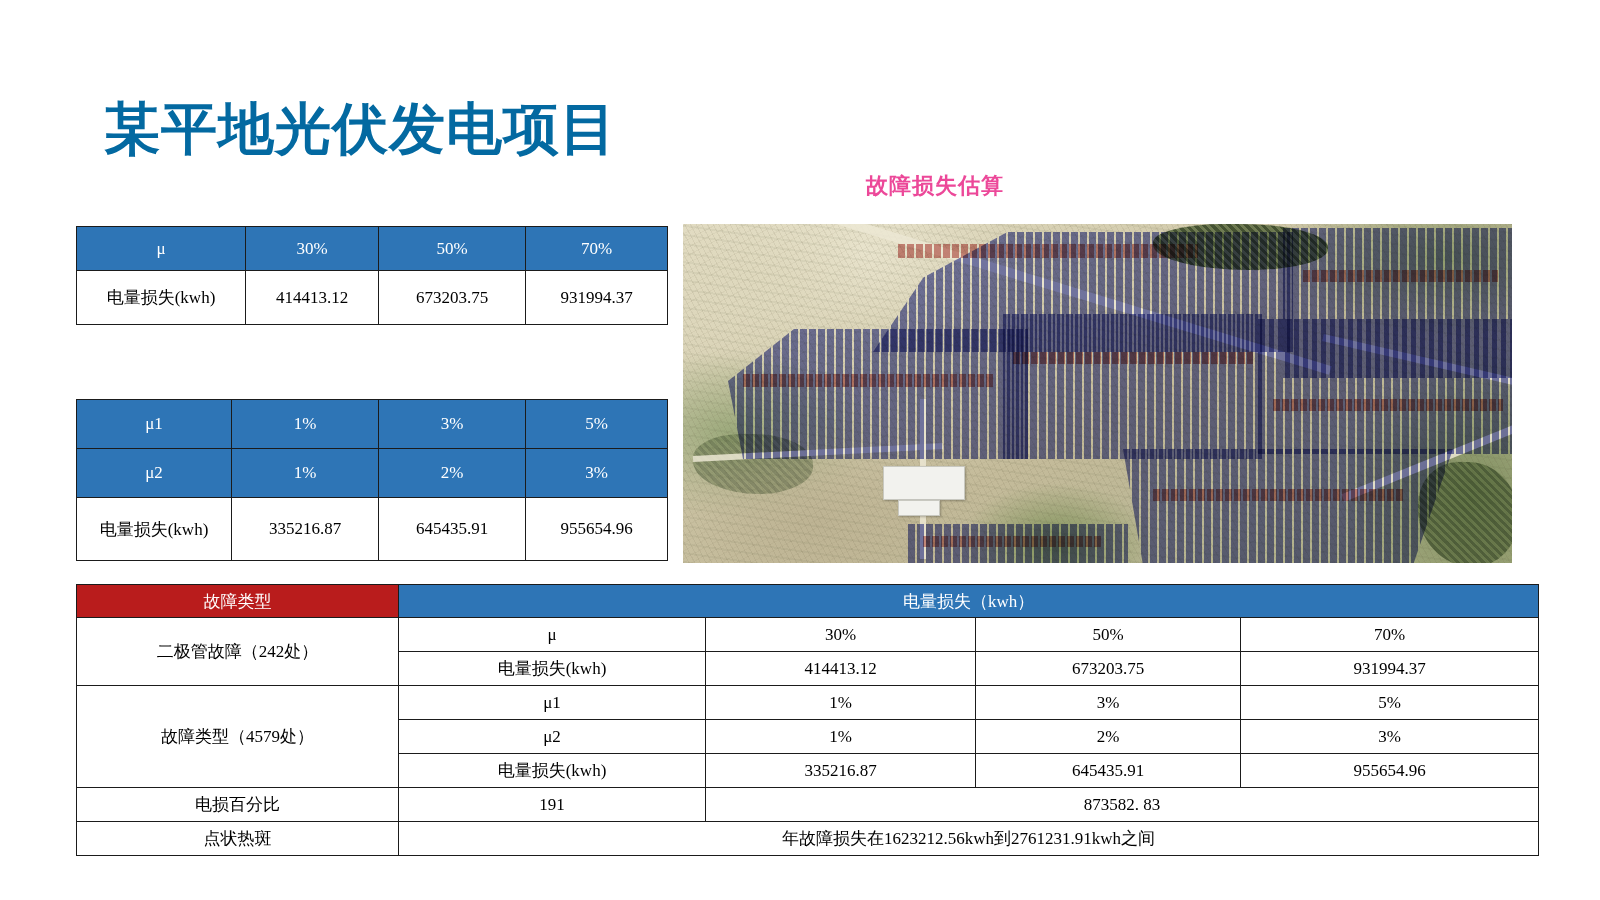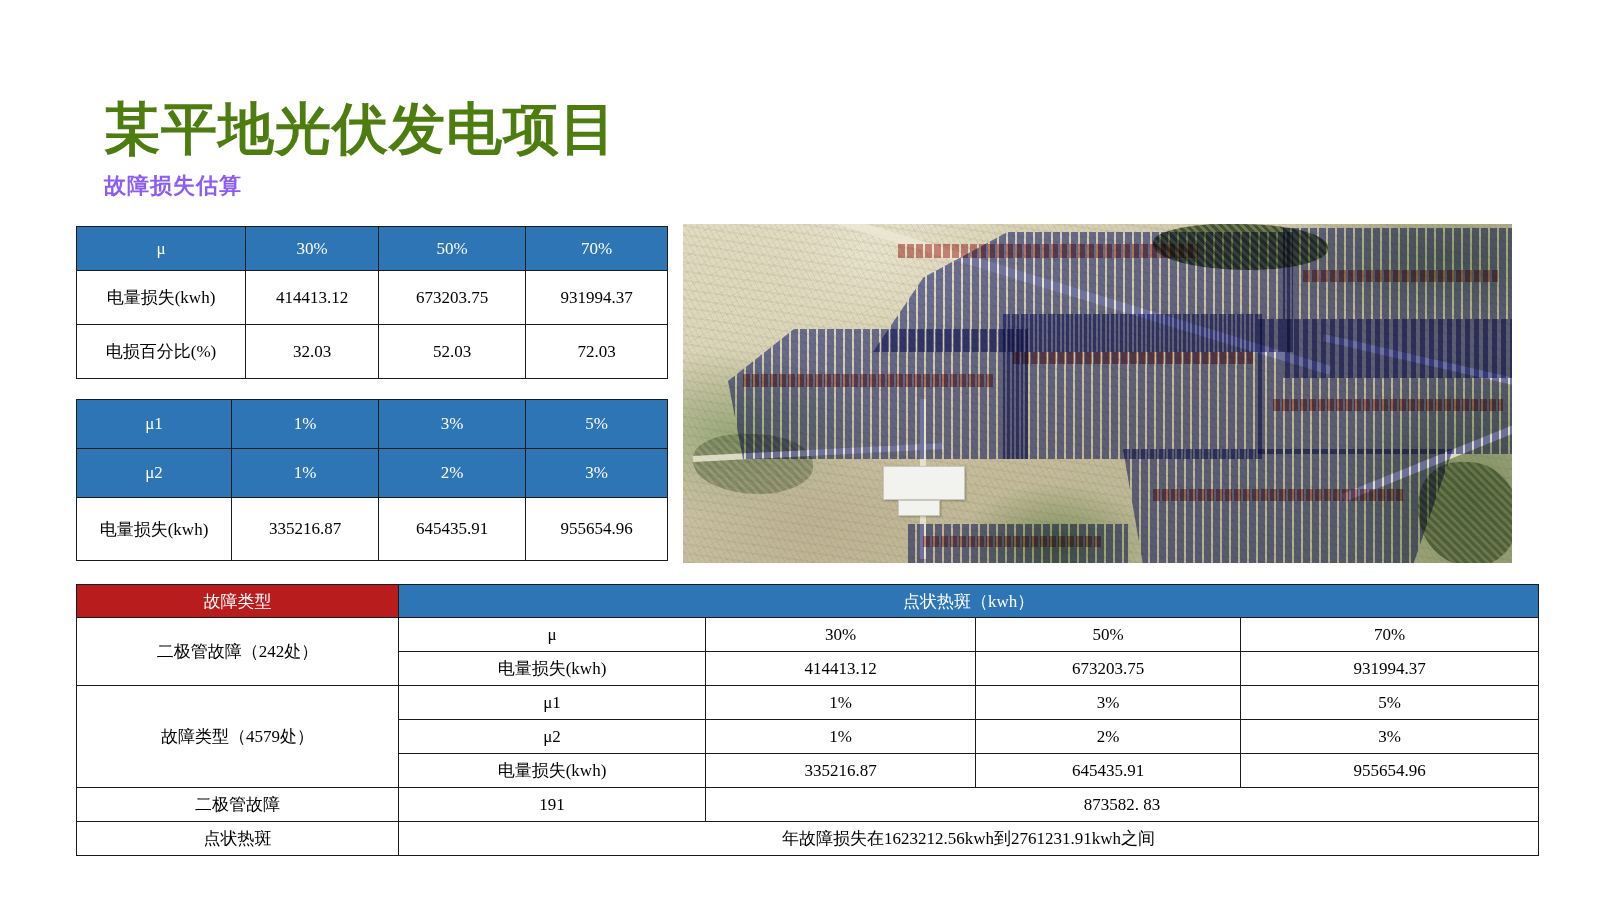--- a/index.html
+++ b/index.html
@@ -22,21 +22,21 @@
     left: 104px;
     top: 100px;
     width: 900px;
   }
   #page-title {
     font-family: "Liberation Sans", "DejaVu Sans", sans-serif;
     font-size: 56px;
     font-weight: bold;
     line-height: 1.05;
     letter-spacing: 1px;
-    color: #4d7c0f;
+    color: #0369a1;
     white-space: nowrap;
   }
   #page-subtitle {
     font-family: "Liberation Sans", "DejaVu Sans", sans-serif;
     font-size: 22px;
     font-weight: bold;
     letter-spacing: 1px;
     margin-top: 12px;
     white-space: nowrap;
   }
@@ -162,21 +162,21 @@
     font-size: 17px;
   }
   #table-fault td.hdr { height: 32px; }
   #table-fault td.tall { font-size: 17px; margin-left: 17px; }
 </style>
 </head>
 <body>
 
 <div id="title-block">
   <div id="page-title">某平地光伏发电项目</div>
-  <div id="page-subtitle" style="color: #8b5cf6;">故障损失估算</div>
+  <div id="page-subtitle" style="color: #ec4899; text-align: right;">故障损失估算</div>
 </div>
 
 <table class="grid" id="table-mu">
   <colgroup>
       <col style="width:169px">
       <col style="width:133px">
       <col style="width:147px">
       <col style="width:142px">
     </colgroup>
   <tbody>
@@ -184,26 +184,20 @@
       <td class="hdr" style="background: rgb(46, 117, 182);">μ</td>
       <td class="hdr" style="background: rgb(46, 117, 182);">30%</td>
       <td class="hdr" style="background: rgb(46, 117, 182);">50%</td>
       <td class="hdr" style="background: rgb(46, 117, 182);">70%</td>
     </tr>
     <tr>
       <td>电量损失(kwh)</td>
       <td>414413.12</td>
       <td>673203.75</td>
       <td>931994.37</td>
-    </tr>
-    <tr>
-      <td>电损百分比(%)</td>
-      <td>32.03</td>
-      <td>52.03</td>
-      <td>72.03</td>
     </tr>
   </tbody>
 </table>
 
 <table class="grid" id="table-mu12">
   <colgroup>
       <col style="width:155px">
       <col style="width:147px">
       <col style="width:147px">
       <col style="width:142px">
@@ -268,21 +262,21 @@
   <colgroup>
     <col style="width:322px">
       <col style="width:307px">
       <col style="width:270px">
       <col style="width:265px">
       <col style="width:298px">
   </colgroup>
   <tbody>
     <tr>
       <td class="hdr" style="background: #b91c1c;">故障类型</td>
-      <td class="hdr" colspan="4" style="background: rgb(46, 117, 182);">点状热斑（kwh）</td>
+      <td class="hdr" colspan="4" style="background: rgb(46, 117, 182);">电量损失（kwh）</td>
     </tr>
 
     <tr>
       <td rowspan="2" class="tall">二极管故障（242处）</td>
       <td>μ</td>
       <td>30%</td>
       <td>50%</td>
       <td>70%</td>
     </tr>
     <tr>
@@ -306,21 +300,21 @@
       <td>3%</td>
     </tr>
     <tr>
       <td>电量损失(kwh)</td>
       <td>335216.87</td>
       <td>645435.91</td>
       <td>955654.96</td>
     </tr>
 
     <tr>
-      <td>二极管故障</td>
+      <td>电损百分比</td>
       <td>191</td>
       <td colspan="3">873582. 83</td>
     </tr>
 
     <tr>
       <td>点状热斑</td>
       <td colspan="4">年故障损失在1623212.56kwh到2761231.91kwh之间</td>
     </tr>
   </tbody>
 </table>

